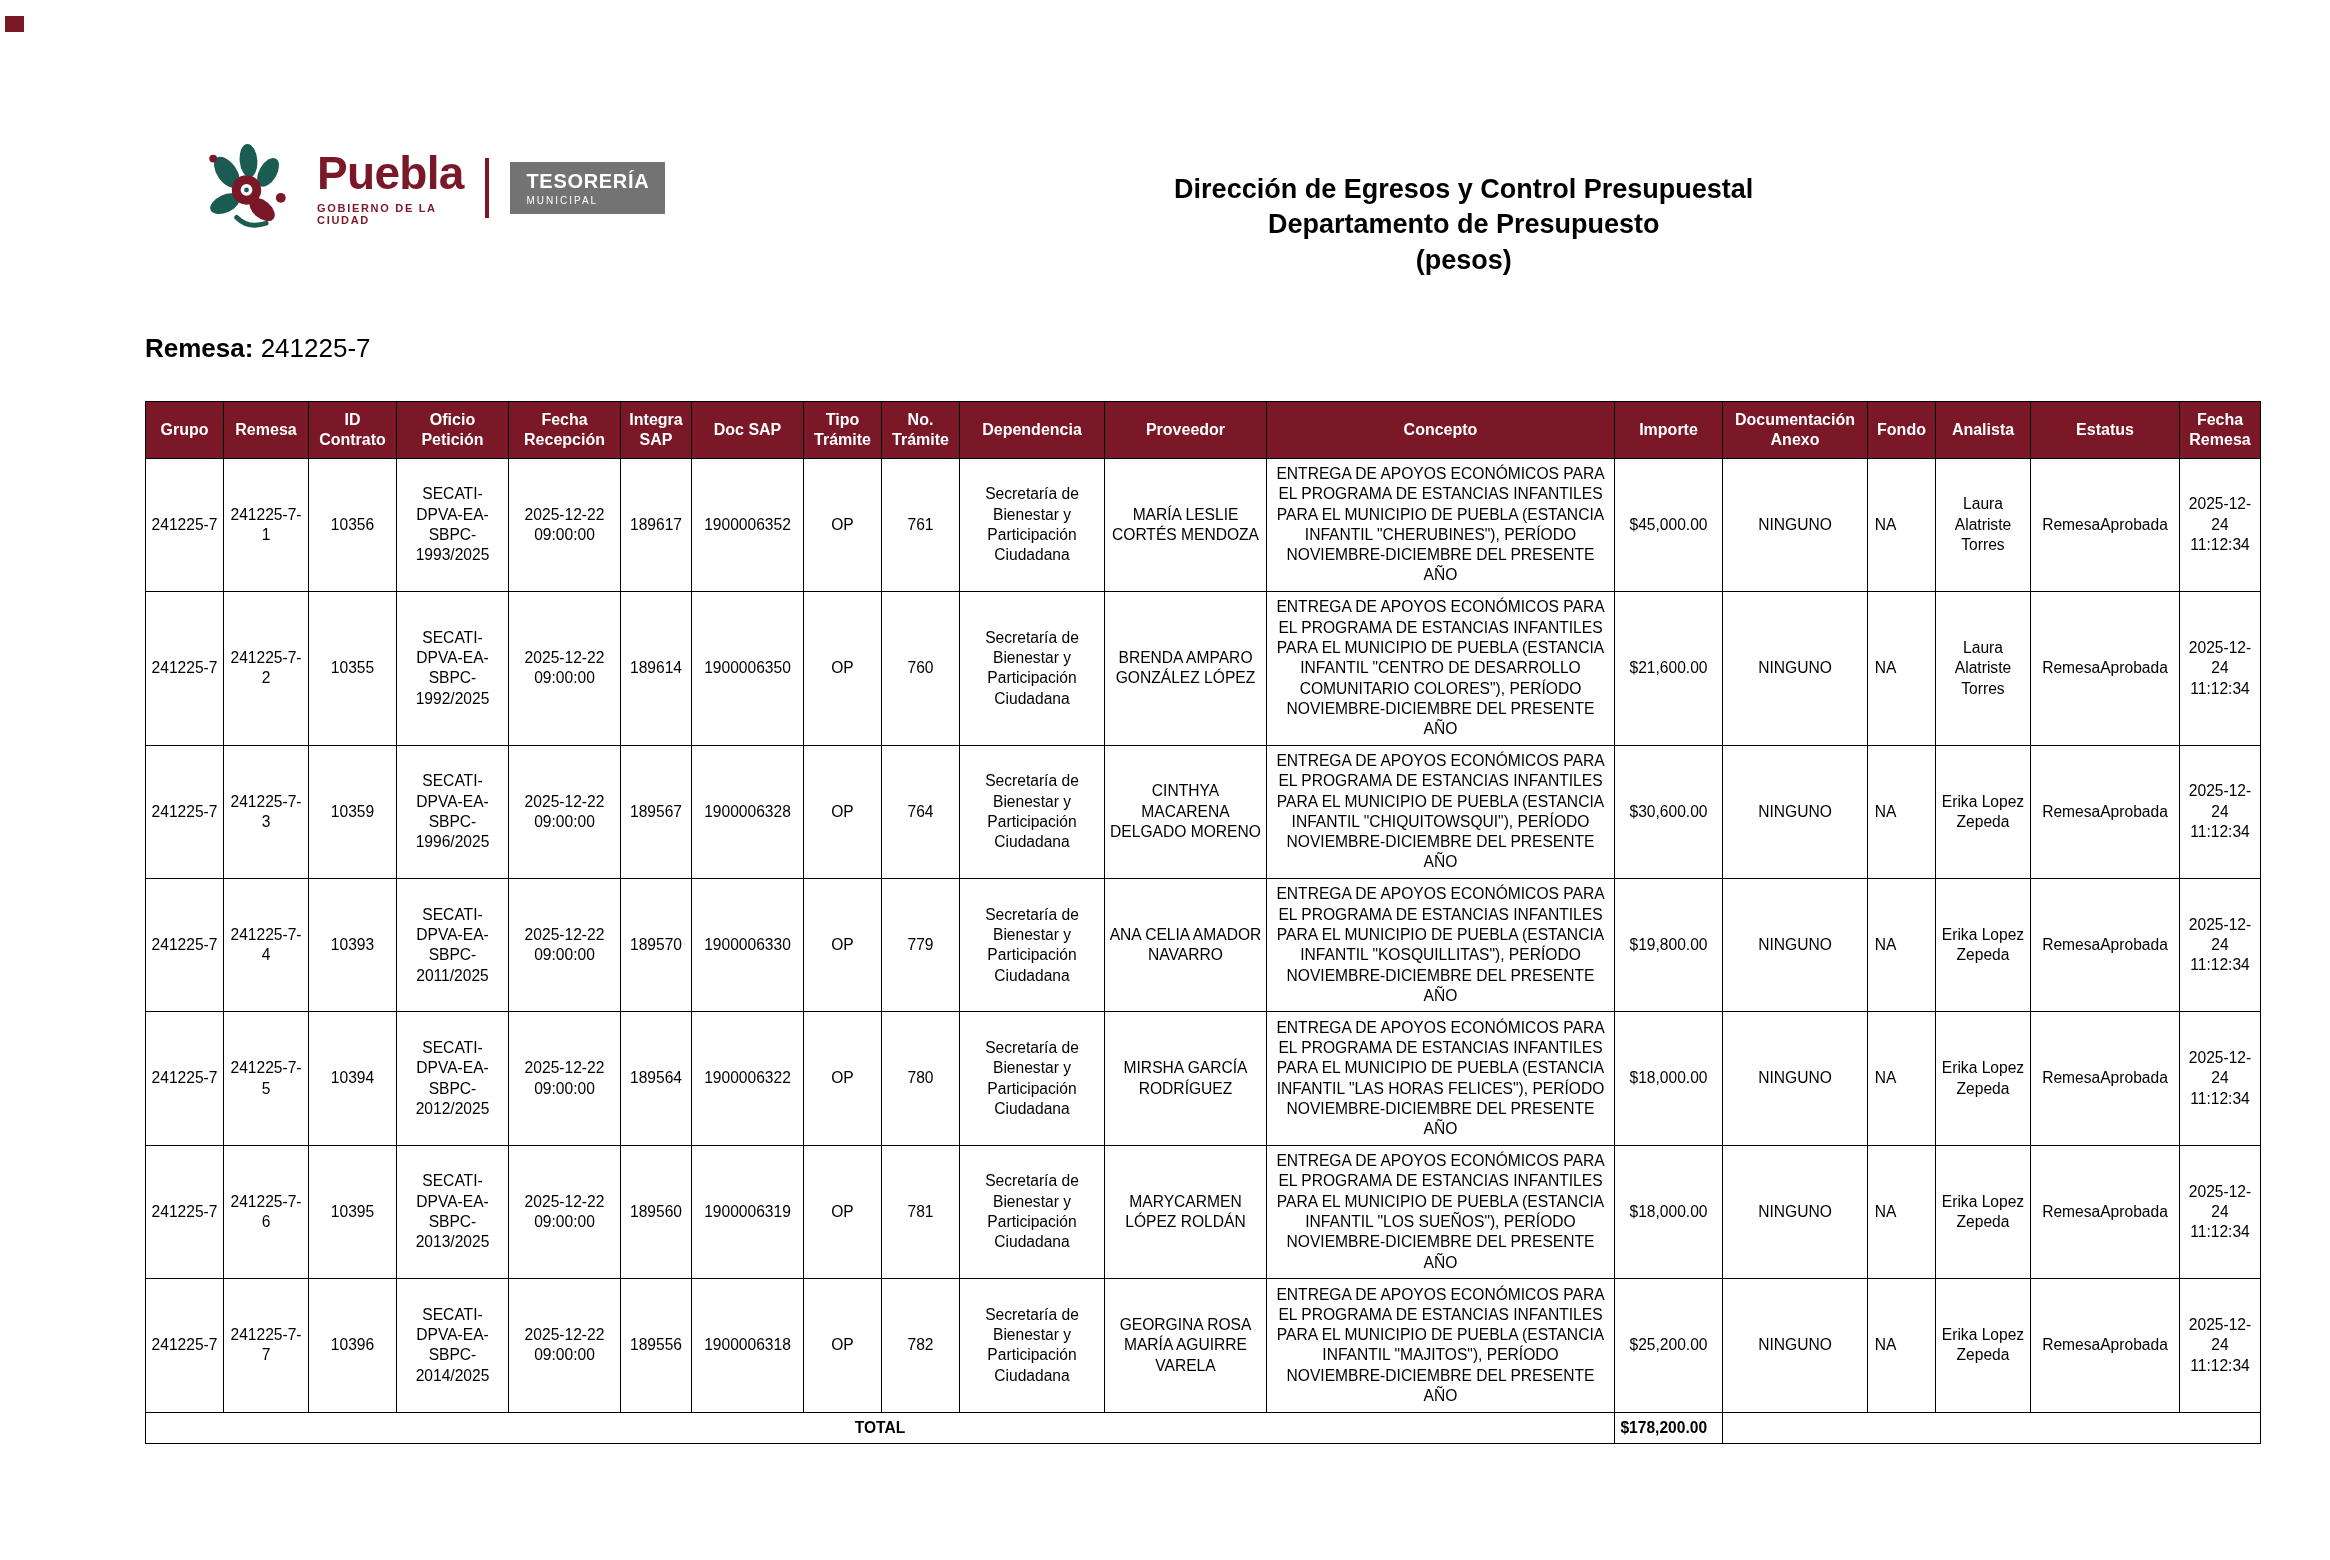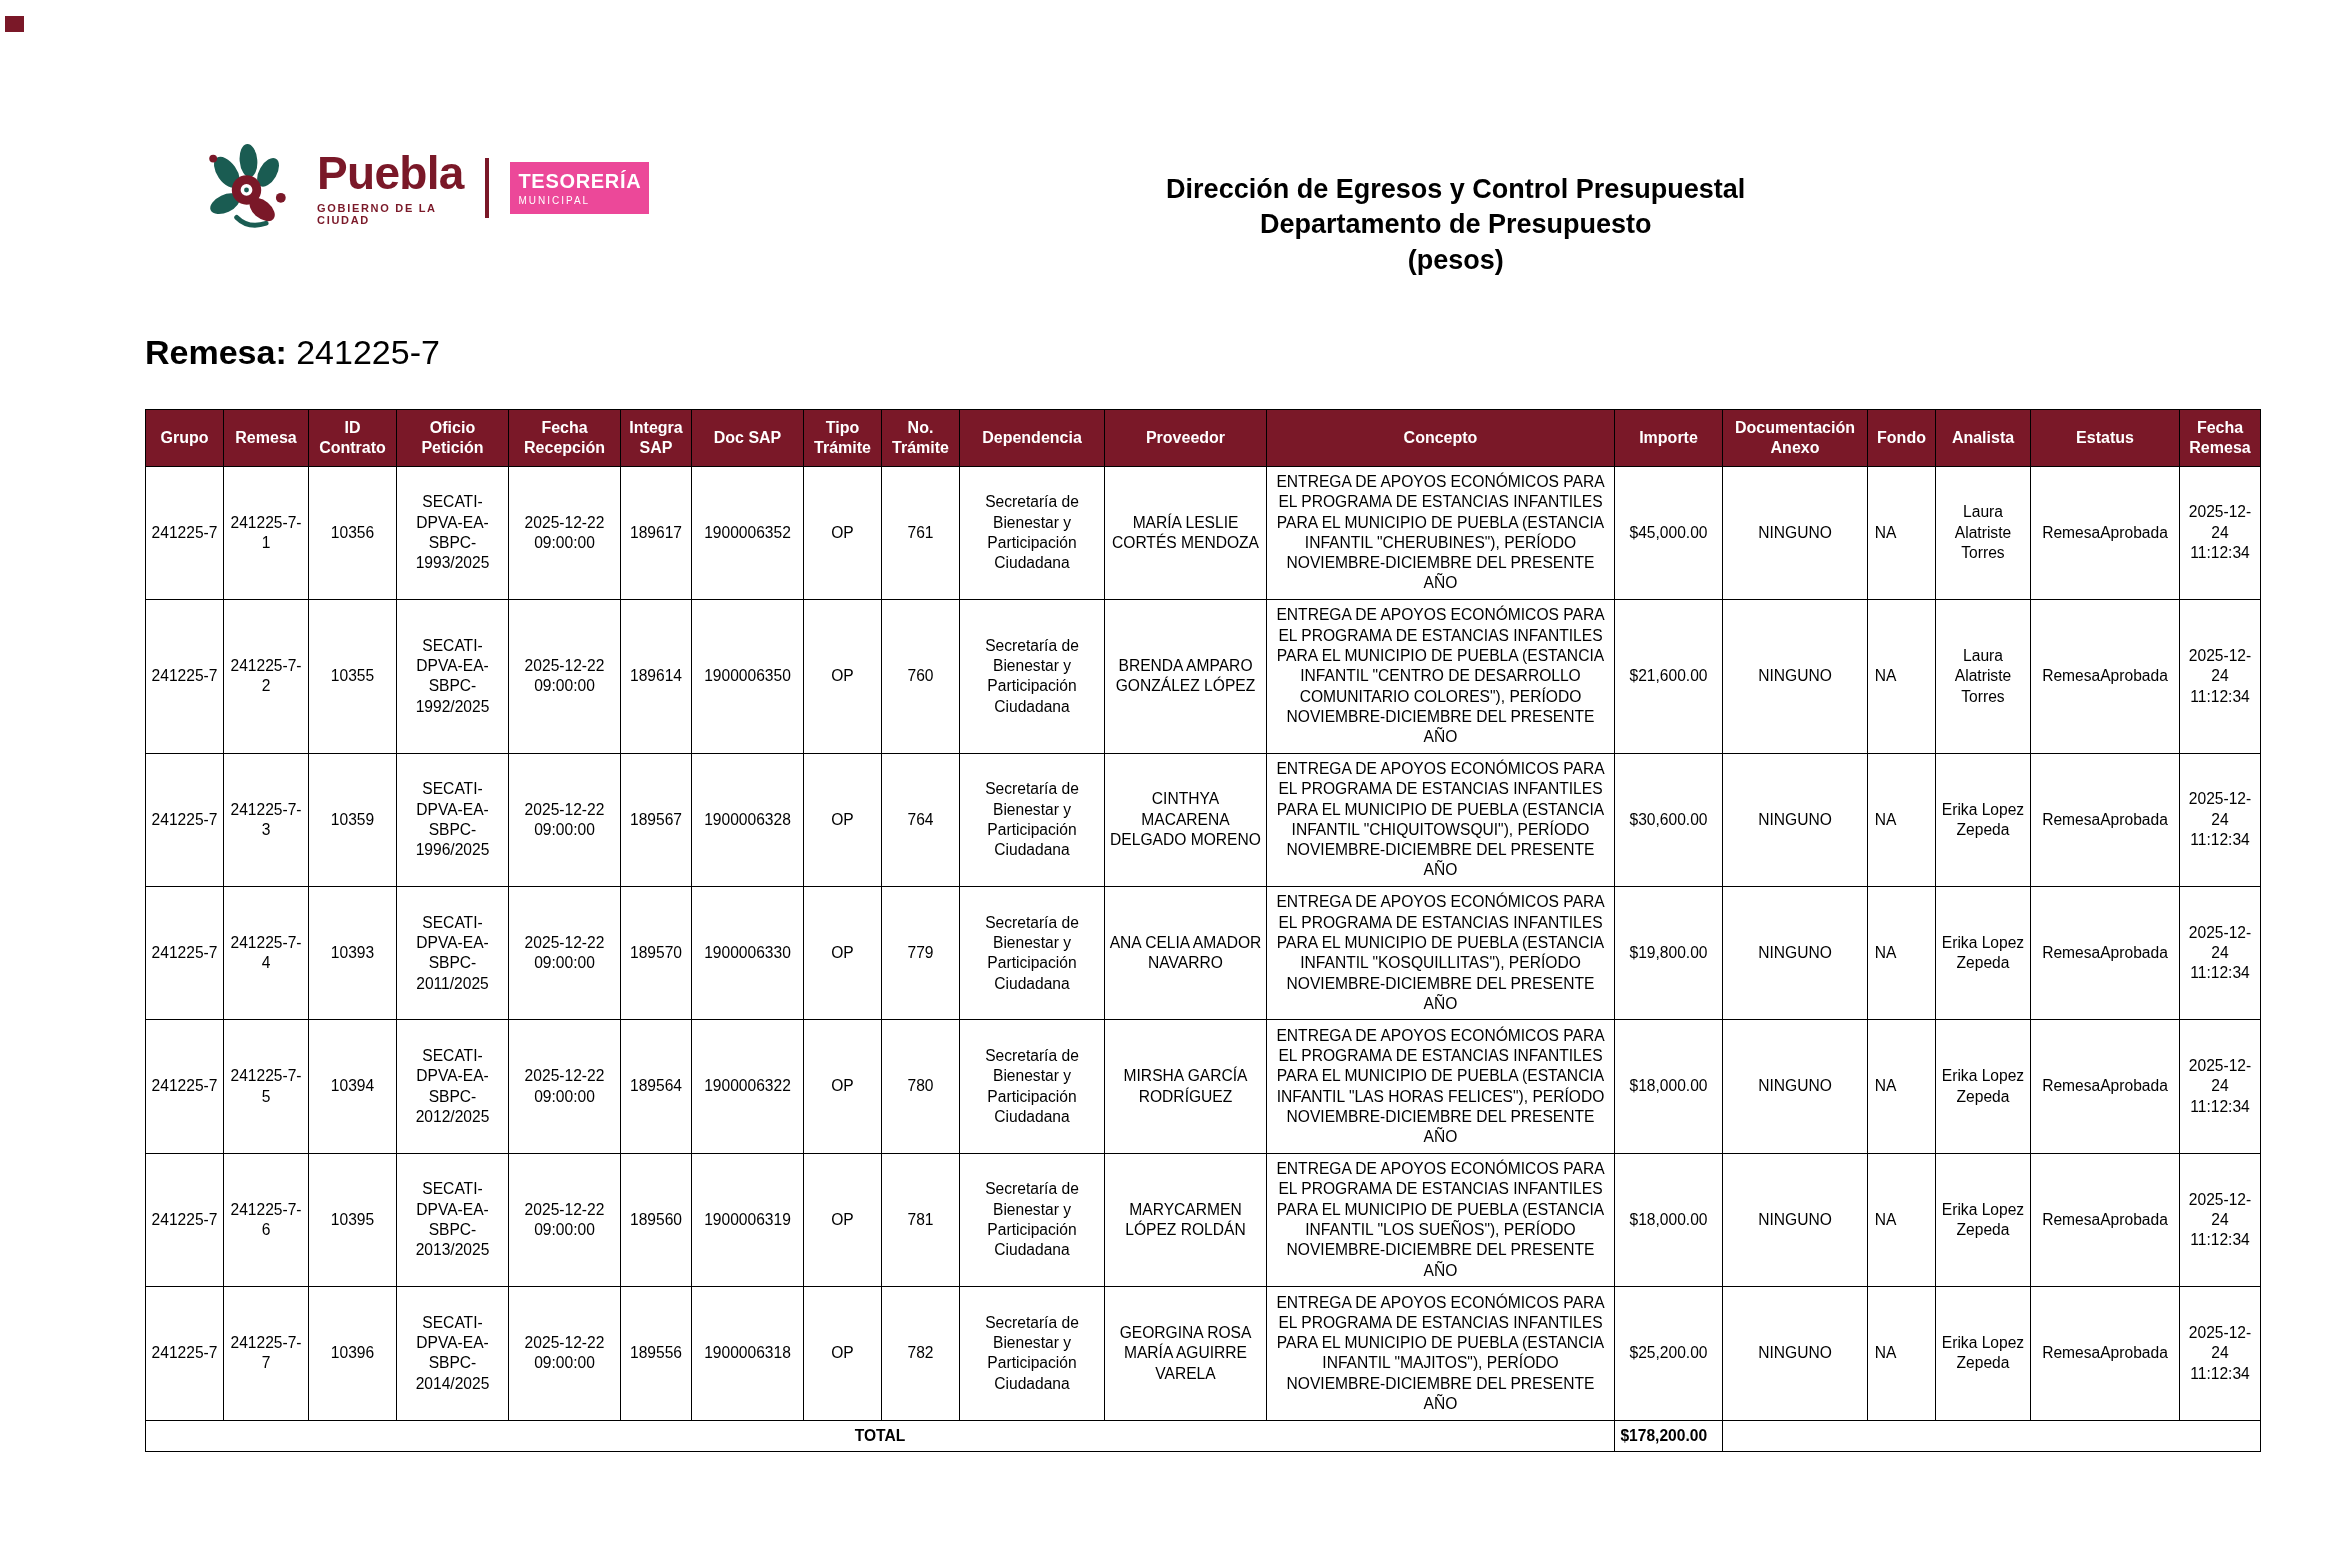--- a/index.html
+++ b/index.html
@@ -32,34 +32,34 @@
   .brand-name{
     font-size:46px; font-weight:bold; color:#7a1828;
     line-height:1; letter-spacing:-0.7px;
   }
   .brand-sub{
     font-size:11px; font-weight:bold; color:#7a1828;
     letter-spacing:1.7px; margin-top:5.4px;
   }
   .logo-divider{ width:4px; height:60px; background:#7a1828; margin:0 1.4px; flex:0 0 auto; }
   .treasury-box{
-    background:#ec4899; color:#fff; padding:8px 8px; flex:0 0 auto;
+    background:#737373; color:#fff; padding:8px 16px; flex:0 0 auto;
   }
   .treasury-line1{ font-size:20px; font-weight:bold; letter-spacing:0.7px; }
   .treasury-line2{ font-size:10px; letter-spacing:2px; margin-top:2.7px; }
 
   .title-block{
     flex:1; text-align:center;
     font-size:27px; font-weight:bold; line-height:1.3;
     padding-top:1.4px;
     margin-top:32px;
   }
 
   
-  .remesa-line{ margin:55px 0 0 145px; font-size:34px; }
+  .remesa-line{ margin:55px 0 0 145px; font-size:26px; }
   .remesa-label{ font-weight:bold; }
 
   
   table.report-table{
     border-collapse:collapse; table-layout:fixed;
     width:2114px; margin:37px 4px 0 145px;
     font-size:15.6px;
   }
   .report-table th, .report-table td{
     border:1.4px solid #000;

